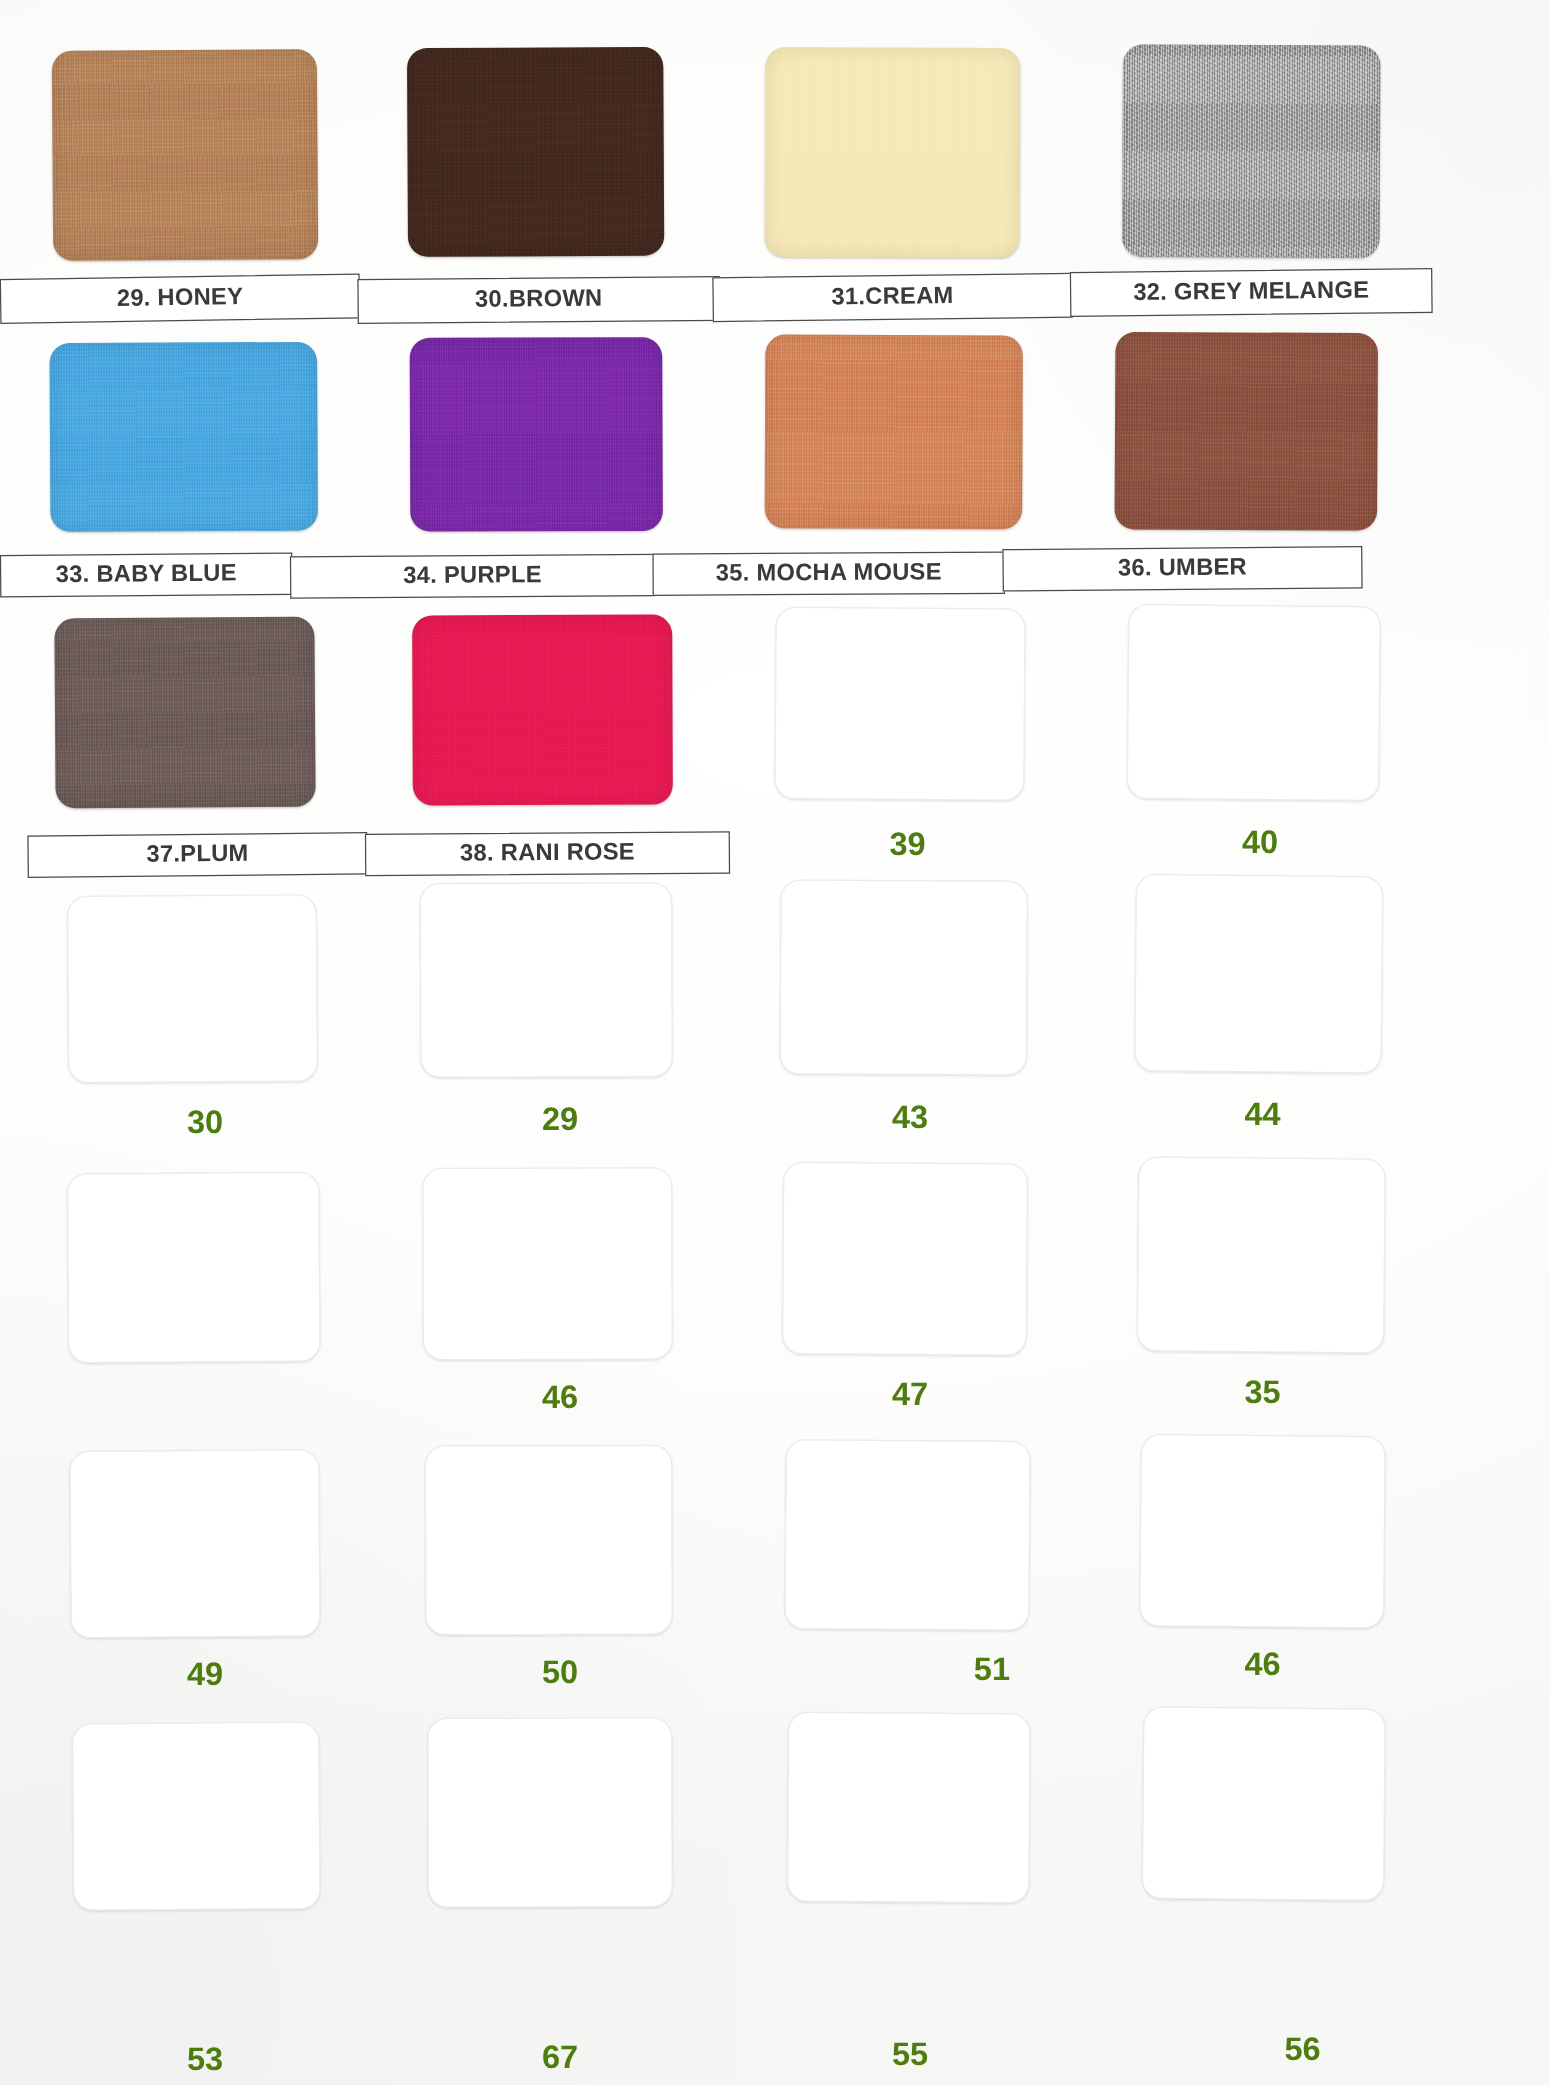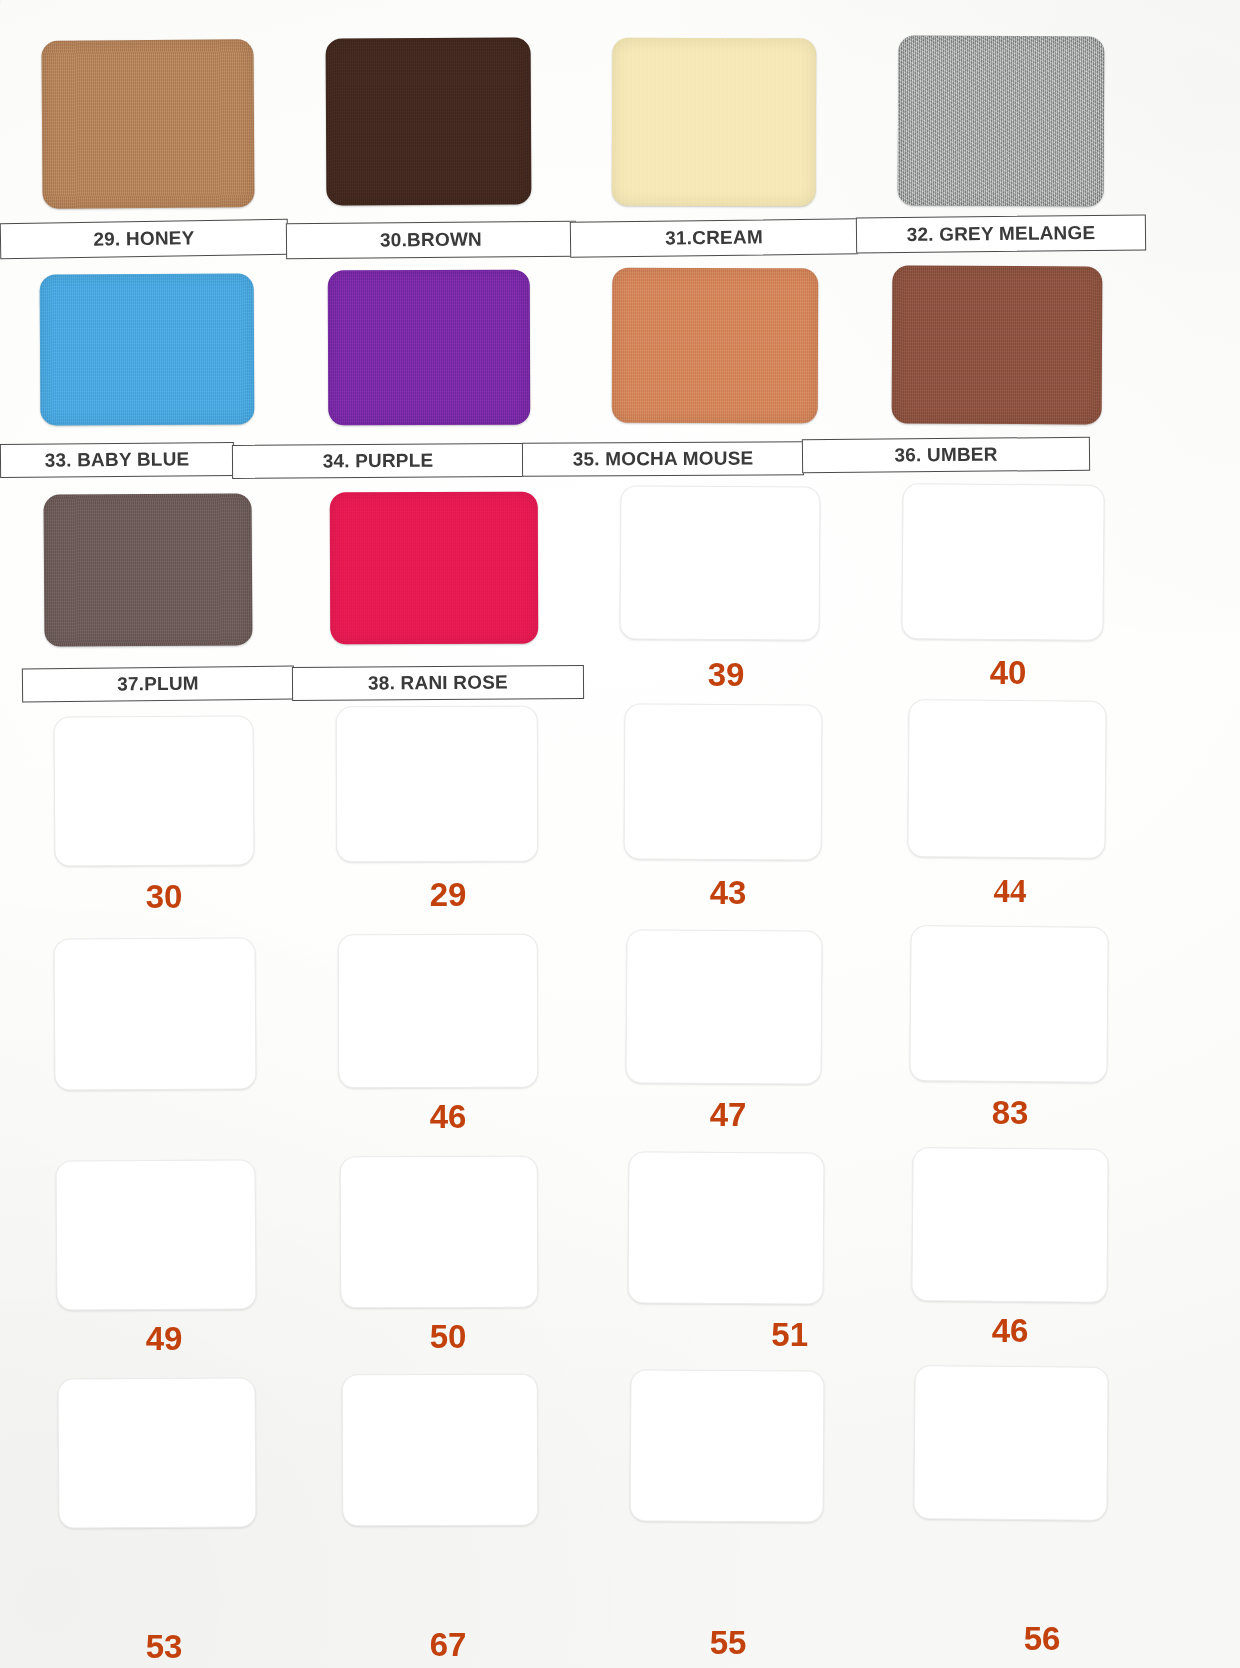--- a/index.html
+++ b/index.html
@@ -86,23 +86,23 @@
     font-weight:bold;
     letter-spacing:.2px;
     color:#3a3a3a;
     white-space:nowrap;
   }
 
   
   .numcap{
     position:absolute;
     text-align:center;
-    font-size:33px;
+    font-size:26px;
     font-weight:bold;
-    color:#c2410c;
+    color:#4d7c0f;
   }
 </style>
 </head>
 <body>
 
 <div class="paper"></div>
 <div class="sheet" id="sheet">
     <div class="swatch" style="left: 42px; top: 40px; width: 212px; height: 168px; transform: rotate(-0.4deg);">
       <div class="fill" style="background-color: rgb(181, 131, 90);"></div>
     </div>
@@ -179,37 +179,37 @@
       <div class="fill"></div>
     </div>
     <div class="numcap" style="left: 368px; top: 878px; width: 160px; height: 34px; line-height: 34px;">29</div>
     <div class="swatch empty" style="left: 624px; top: 704px; width: 198px; height: 156px; transform: rotate(0.3deg);">
       <div class="fill"></div>
     </div>
     <div class="numcap" style="left: 648px; top: 876px; width: 160px; height: 34px; line-height: 34px;">43</div>
     <div class="swatch empty" style="left: 908px; top: 700px; width: 198px; height: 158px; transform: rotate(0.5deg);">
       <div class="fill"></div>
     </div>
-    <div class="numcap" style="left: 930px; top: 874px; width: 160px; height: 34px; line-height: 34px; font-family: Liberation Serif, serif;">44</div>
+    <div class="numcap" style="left: 930px; top: 874px; width: 160px; height: 34px; line-height: 34px;">44</div>
     <div class="swatch empty" style="left: 54px; top: 938px; width: 202px; height: 152px; transform: rotate(-0.4deg);">
       <div class="fill"></div>
     </div>
     <div class="numcap" style="left: 84px; top: 1158px; width: 160px; height: 34px; line-height: 34px;">45</div>
     <div class="swatch empty" style="left: 338px; top: 934px; width: 200px; height: 154px; transform: rotate(-0.2deg);">
       <div class="fill"></div>
     </div>
     <div class="numcap" style="left: 368px; top: 1100px; width: 160px; height: 34px; line-height: 34px;">46</div>
     <div class="swatch empty" style="left: 626px; top: 930px; width: 196px; height: 154px; transform: rotate(0.4deg);">
       <div class="fill"></div>
     </div>
     <div class="numcap" style="left: 648px; top: 1098px; width: 160px; height: 34px; line-height: 34px;">47</div>
     <div class="swatch empty" style="left: 910px; top: 926px; width: 198px; height: 156px; transform: rotate(0.5deg);">
       <div class="fill"></div>
     </div>
-    <div class="numcap" style="left: 930px; top: 1096px; width: 160px; height: 34px; line-height: 34px;">83</div>
+    <div class="numcap" style="left: 930px; top: 1096px; width: 160px; height: 34px; line-height: 34px;">35</div>
     <div class="swatch empty" style="left: 56px; top: 1160px; width: 200px; height: 150px; transform: rotate(-0.4deg);">
       <div class="fill"></div>
     </div>
     <div class="numcap" style="left: 84px; top: 1322px; width: 160px; height: 34px; line-height: 34px;">49</div>
     <div class="swatch empty" style="left: 340px; top: 1156px; width: 198px; height: 152px; transform: rotate(-0.2deg);">
       <div class="fill"></div>
     </div>
     <div class="numcap" style="left: 368px; top: 1320px; width: 160px; height: 34px; line-height: 34px;">50</div>
     <div class="swatch empty" style="left: 628px; top: 1152px; width: 196px; height: 152px; transform: rotate(0.4deg);">
       <div class="fill"></div>

